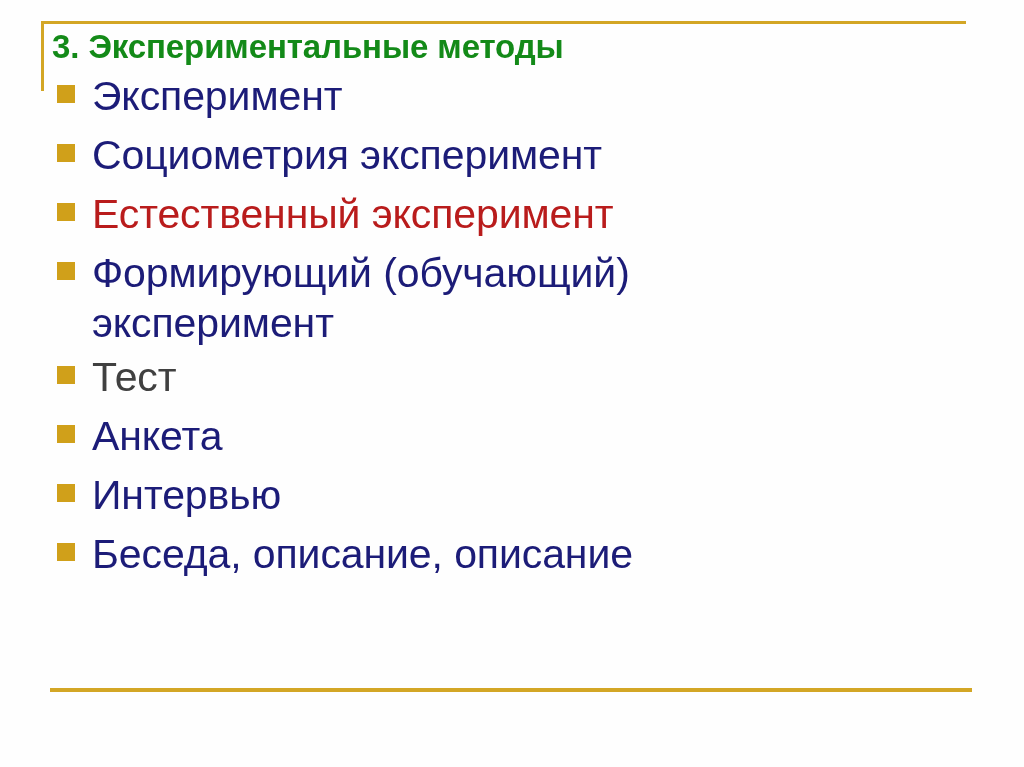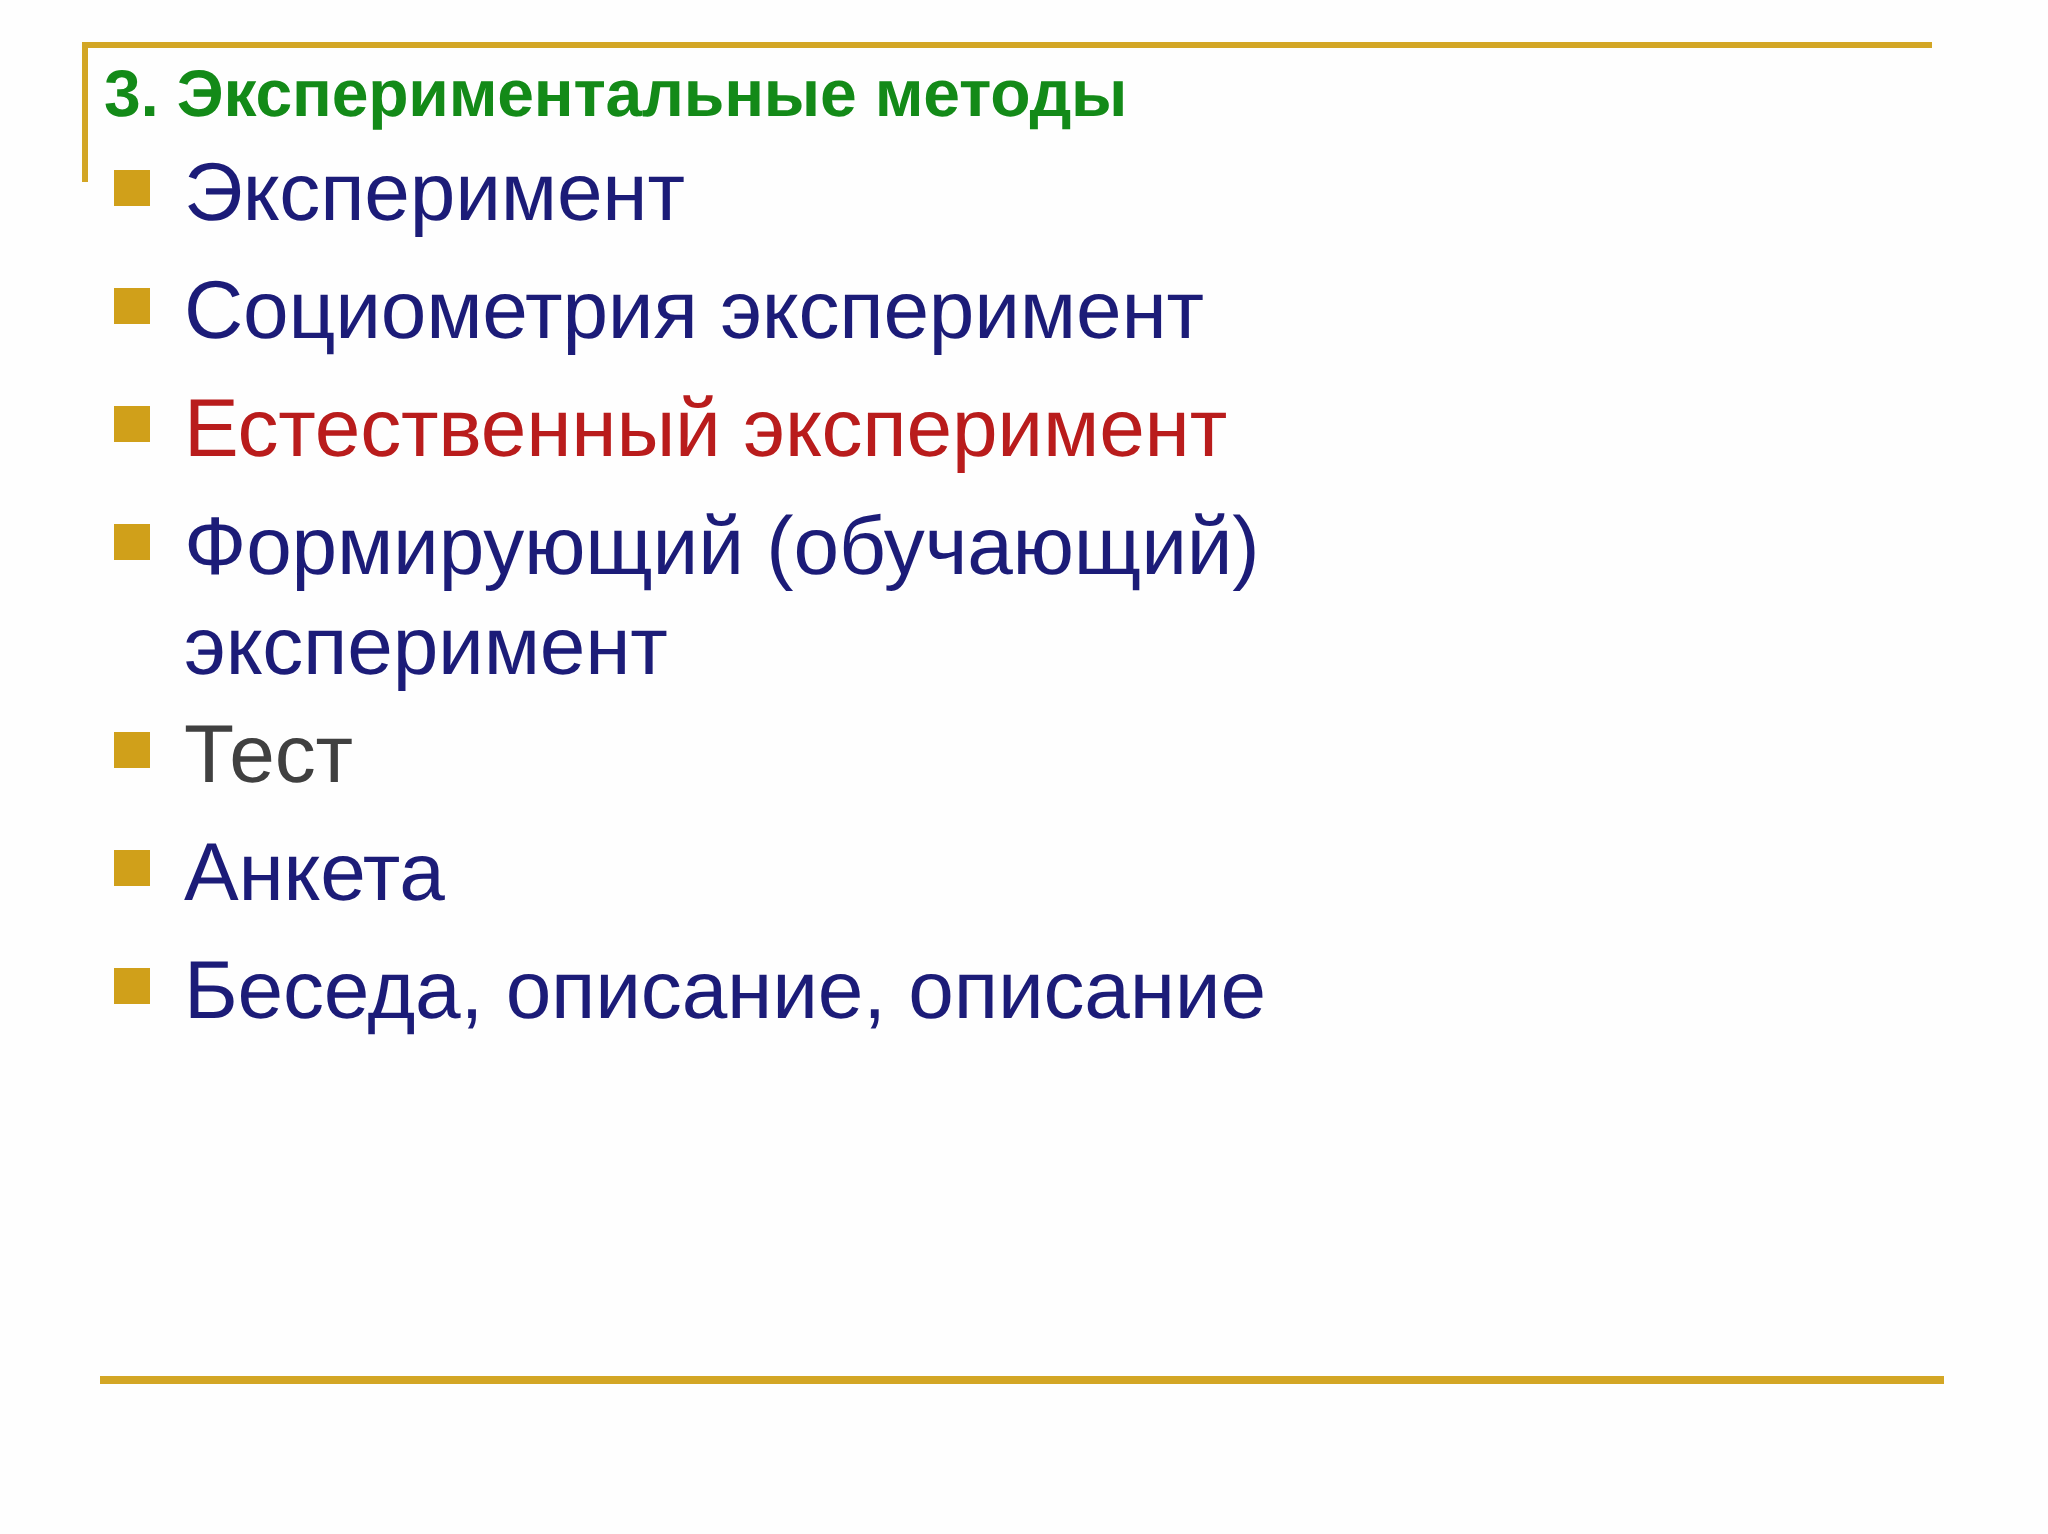--- a/index.html
+++ b/index.html
@@ -137,20 +137,24 @@
         <span class="bullet-marker" style="background: rgb(208, 160, 26);"></span>
         <span class="bullet-text" style="color: #404040;">Тест</span>
       </div>
 
       <div class="bullet-row">
         <span class="bullet-marker" style="background: rgb(208, 160, 26);"></span>
         <span class="bullet-text" style="color: rgb(28, 28, 120);">Анкета</span>
       </div>
 
 
+      <div class="bullet-row">
+        <span class="bullet-marker" style="background: rgb(208, 160, 26);"></span>
+        <span class="bullet-text" style="color: rgb(28, 28, 120);">Интервью</span>
+      </div>
 
       <div class="bullet-row">
         <span class="bullet-marker" style="background: rgb(208, 160, 26);"></span>
         <span class="bullet-text" style="color: rgb(28, 28, 120);">Беседа, описание, описание</span>
       </div>
     </div>
 
   </div>
 </div>
 

